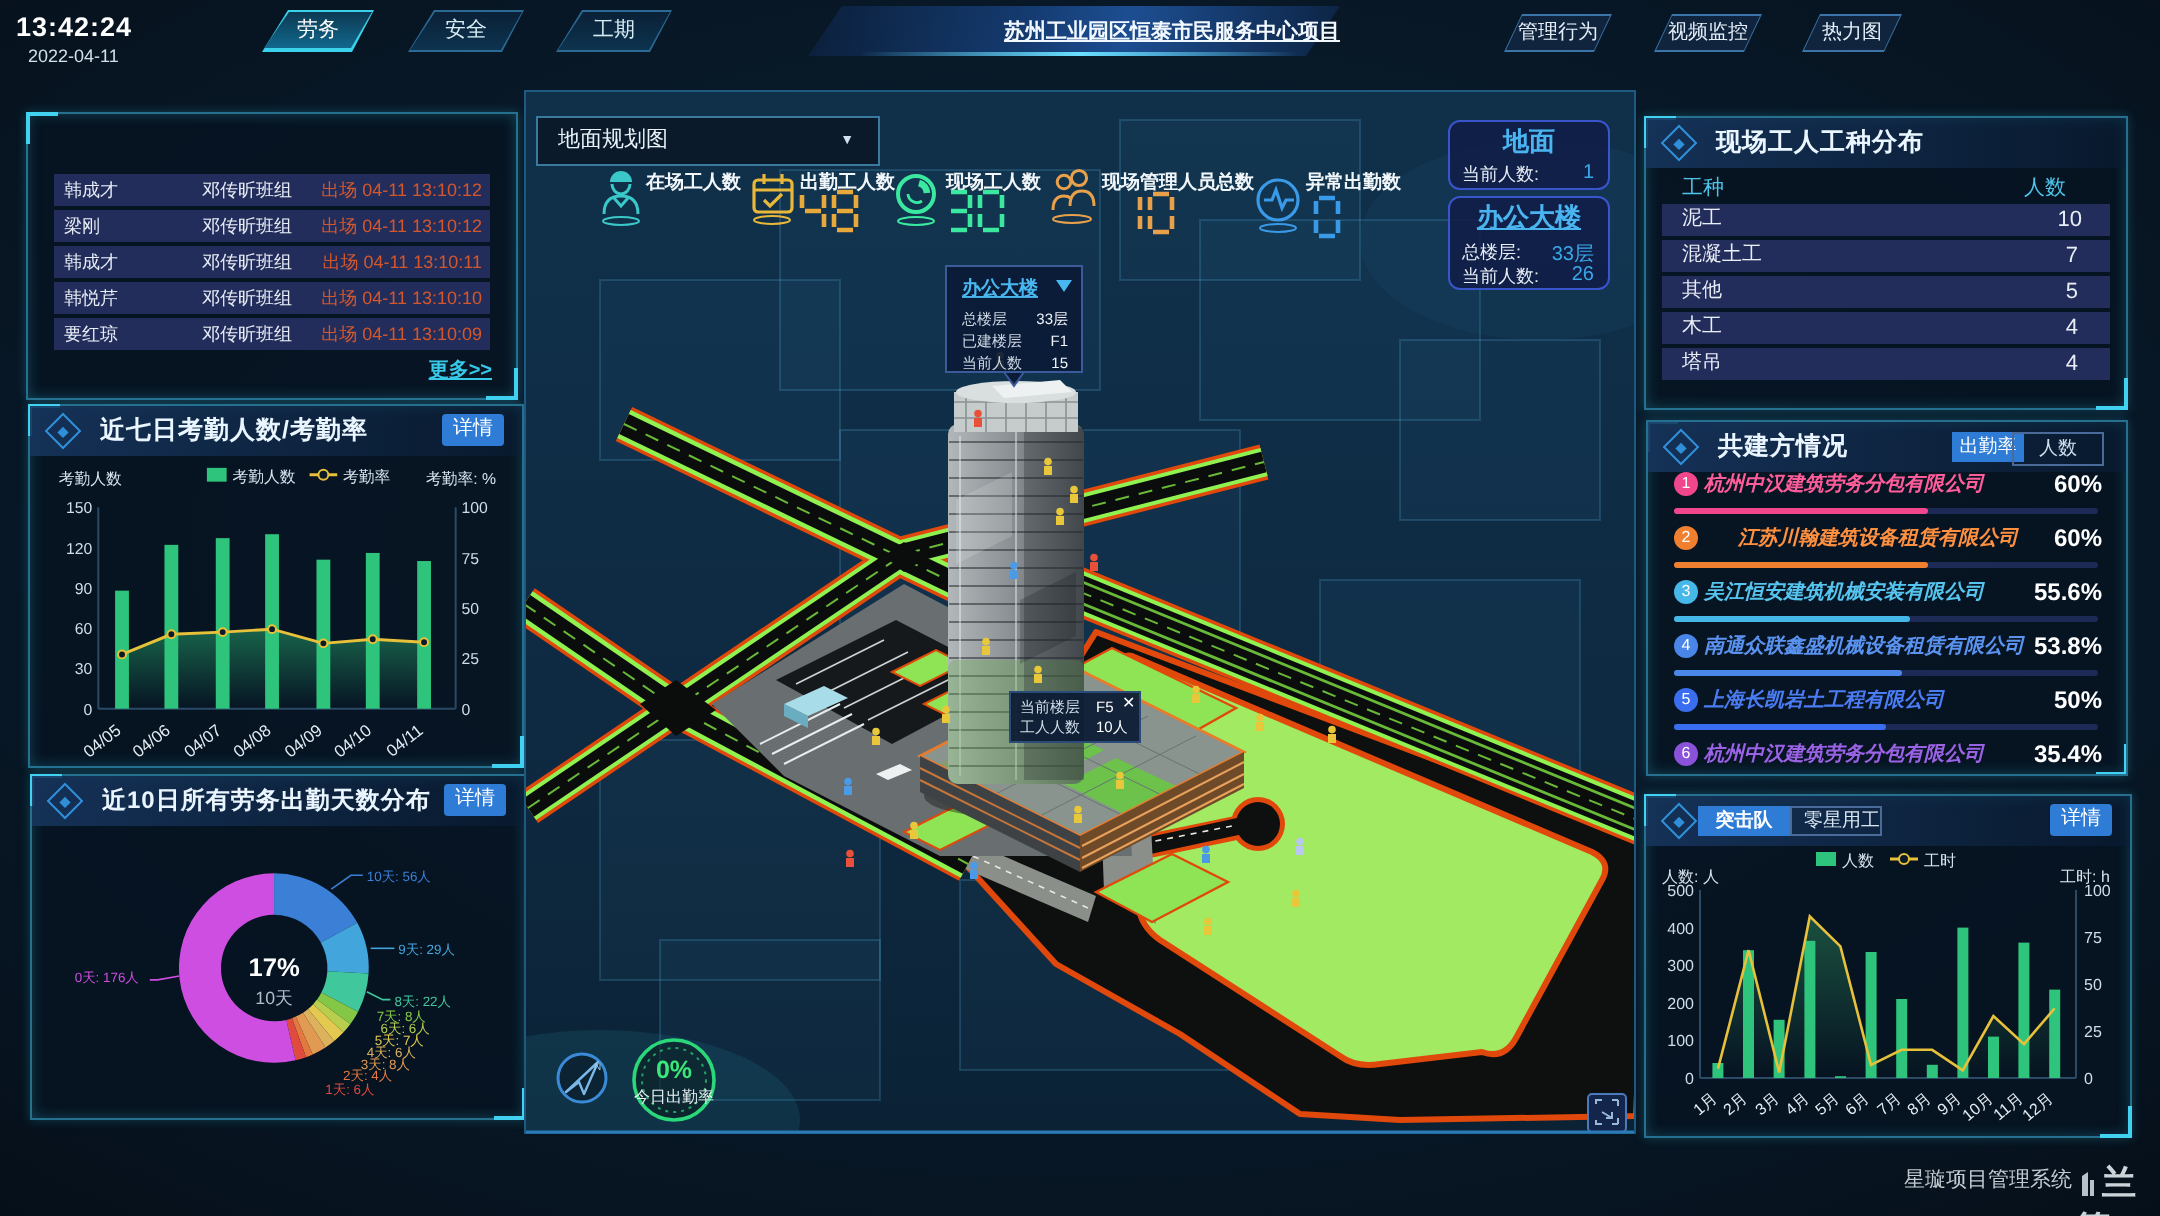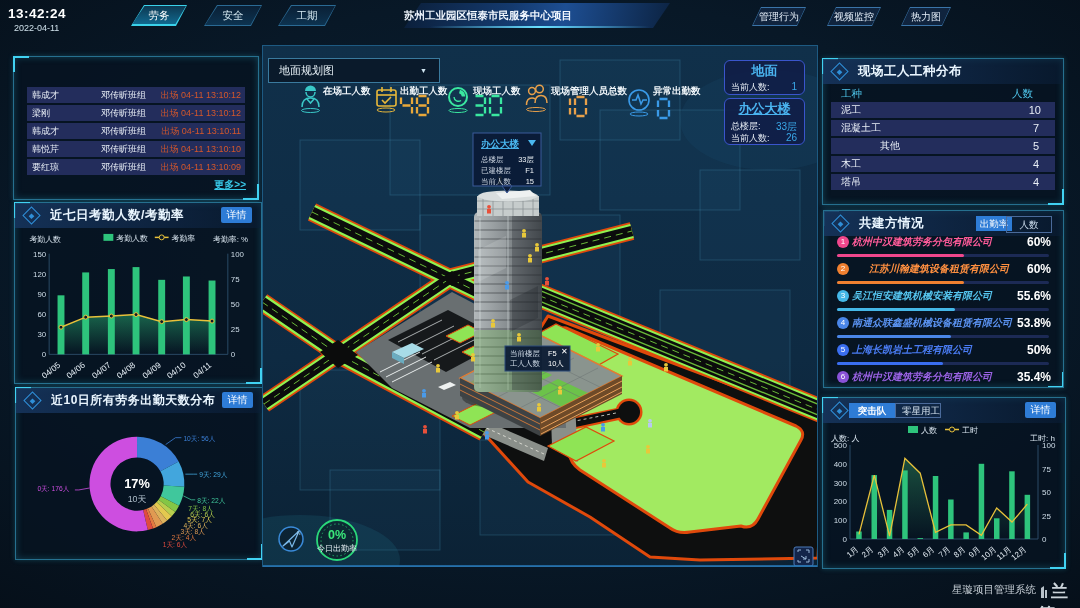--- a/index.html
+++ b/index.html
@@ -31,21 +31,21 @@
     </div>
 
 <div class="abs" style="left:278px;top:5px;width:58px;height:21px;background:#2a6a94;clip-path:polygon(13px 0,100% 0,calc(100% - 11px) 100%,0 100%);">
  <div style="position:absolute;inset:1px;background:linear-gradient(180deg,#0a2036,#0d3350);clip-path:polygon(12.5px 0,100% 0,calc(100% - 10.5px) 100%,0 100%);text-align:center;font-size:10.5px;line-height:19px;color:#d8ecf4;">工期</div>
     </div>
 
 <div class="abs" style="left:404px;top:3px;width:266px;height:25px;background:linear-gradient(100deg,#0b1f3a 0%,#143a6e 40%,#1d4e92 60%,#0c2342 100%);clip-path:polygon(17px 0,100% 0,calc(100% - 17px) 100%,0 100%);"></div>
 
 <div class="abs" style="left:430px;top:26px;width:220px;height:2px;background:linear-gradient(90deg,rgba(60,180,240,0),#6ae0ff 50%,rgba(60,180,240,0));"></div>
 
-<div class="abs" style="left:404px;top:9px;width:266px;text-align:left;font-size:10.5px;font-weight:bold;letter-spacing:0;color:#f2f8ff;">苏州工业园区恒泰市民服务中心项目</div>
+<div class="abs" style="left:404px;top:9px;width:266px;text-align:right;font-size:10.5px;font-weight:bold;letter-spacing:0;color:#f2f8ff;text-decoration:underline;">苏州工业园区恒泰市民服务中心项目</div>
 
 <div class="abs" style="left:752px;top:7px;width:54px;height:19px;background:#3a74a8;clip-path:polygon(9px 0,100% 0,calc(100% - 9px) 100%,0 100%);">
  <div style="position:absolute;inset:1px;background:#10243e;clip-path:polygon(8px 0,100% 0,calc(100% - 8px) 100%,0 100%);text-align:center;font-size:10px;line-height:17px;color:#e4eef8;">管理行为</div>
     </div>
 
 <div class="abs" style="left:827px;top:7px;width:54px;height:19px;background:#3a74a8;clip-path:polygon(9px 0,100% 0,calc(100% - 9px) 100%,0 100%);">
  <div style="position:absolute;inset:1px;background:#10243e;clip-path:polygon(8px 0,100% 0,calc(100% - 8px) 100%,0 100%);text-align:center;font-size:10px;line-height:17px;color:#e4eef8;">视频监控</div>
     </div>
 
 <div class="abs" style="left:901px;top:7px;width:50px;height:19px;background:#3a74a8;clip-path:polygon(9px 0,100% 0,calc(100% - 9px) 100%,0 100%);">
@@ -239,21 +239,21 @@
         <span style="position:absolute;left:10px;">泥工</span>
         <span style="position:absolute;right:14px;font-size:11px;">10</span>
       </div>
 
  <div class="row" style="left:8px;top:61px;width:224px;height:16px;font-size:10px;">
         <span style="position:absolute;left:10px;">混凝土工</span>
         <span style="position:absolute;right:16px;font-size:11px;">7</span>
       </div>
 
  <div class="row" style="left:8px;top:79px;width:224px;height:16px;font-size:10px;">
-        <span style="position:absolute;left:10px;margin-left:39px;">其他</span>
+        <span style="position:absolute;left:10px;">其他</span>
         <span style="position:absolute;right:16px;font-size:11px;">5</span>
       </div>
 
  <div class="row" style="left:8px;top:97px;width:224px;height:16px;font-size:10px;">
         <span style="position:absolute;left:10px;">木工</span>
         <span style="position:absolute;right:16px;font-size:11px;">4</span>
       </div>
 
  <div class="row" style="left:8px;top:115px;width:224px;height:16px;font-size:10px;">
         <span style="position:absolute;left:10px;">塔吊</span>

